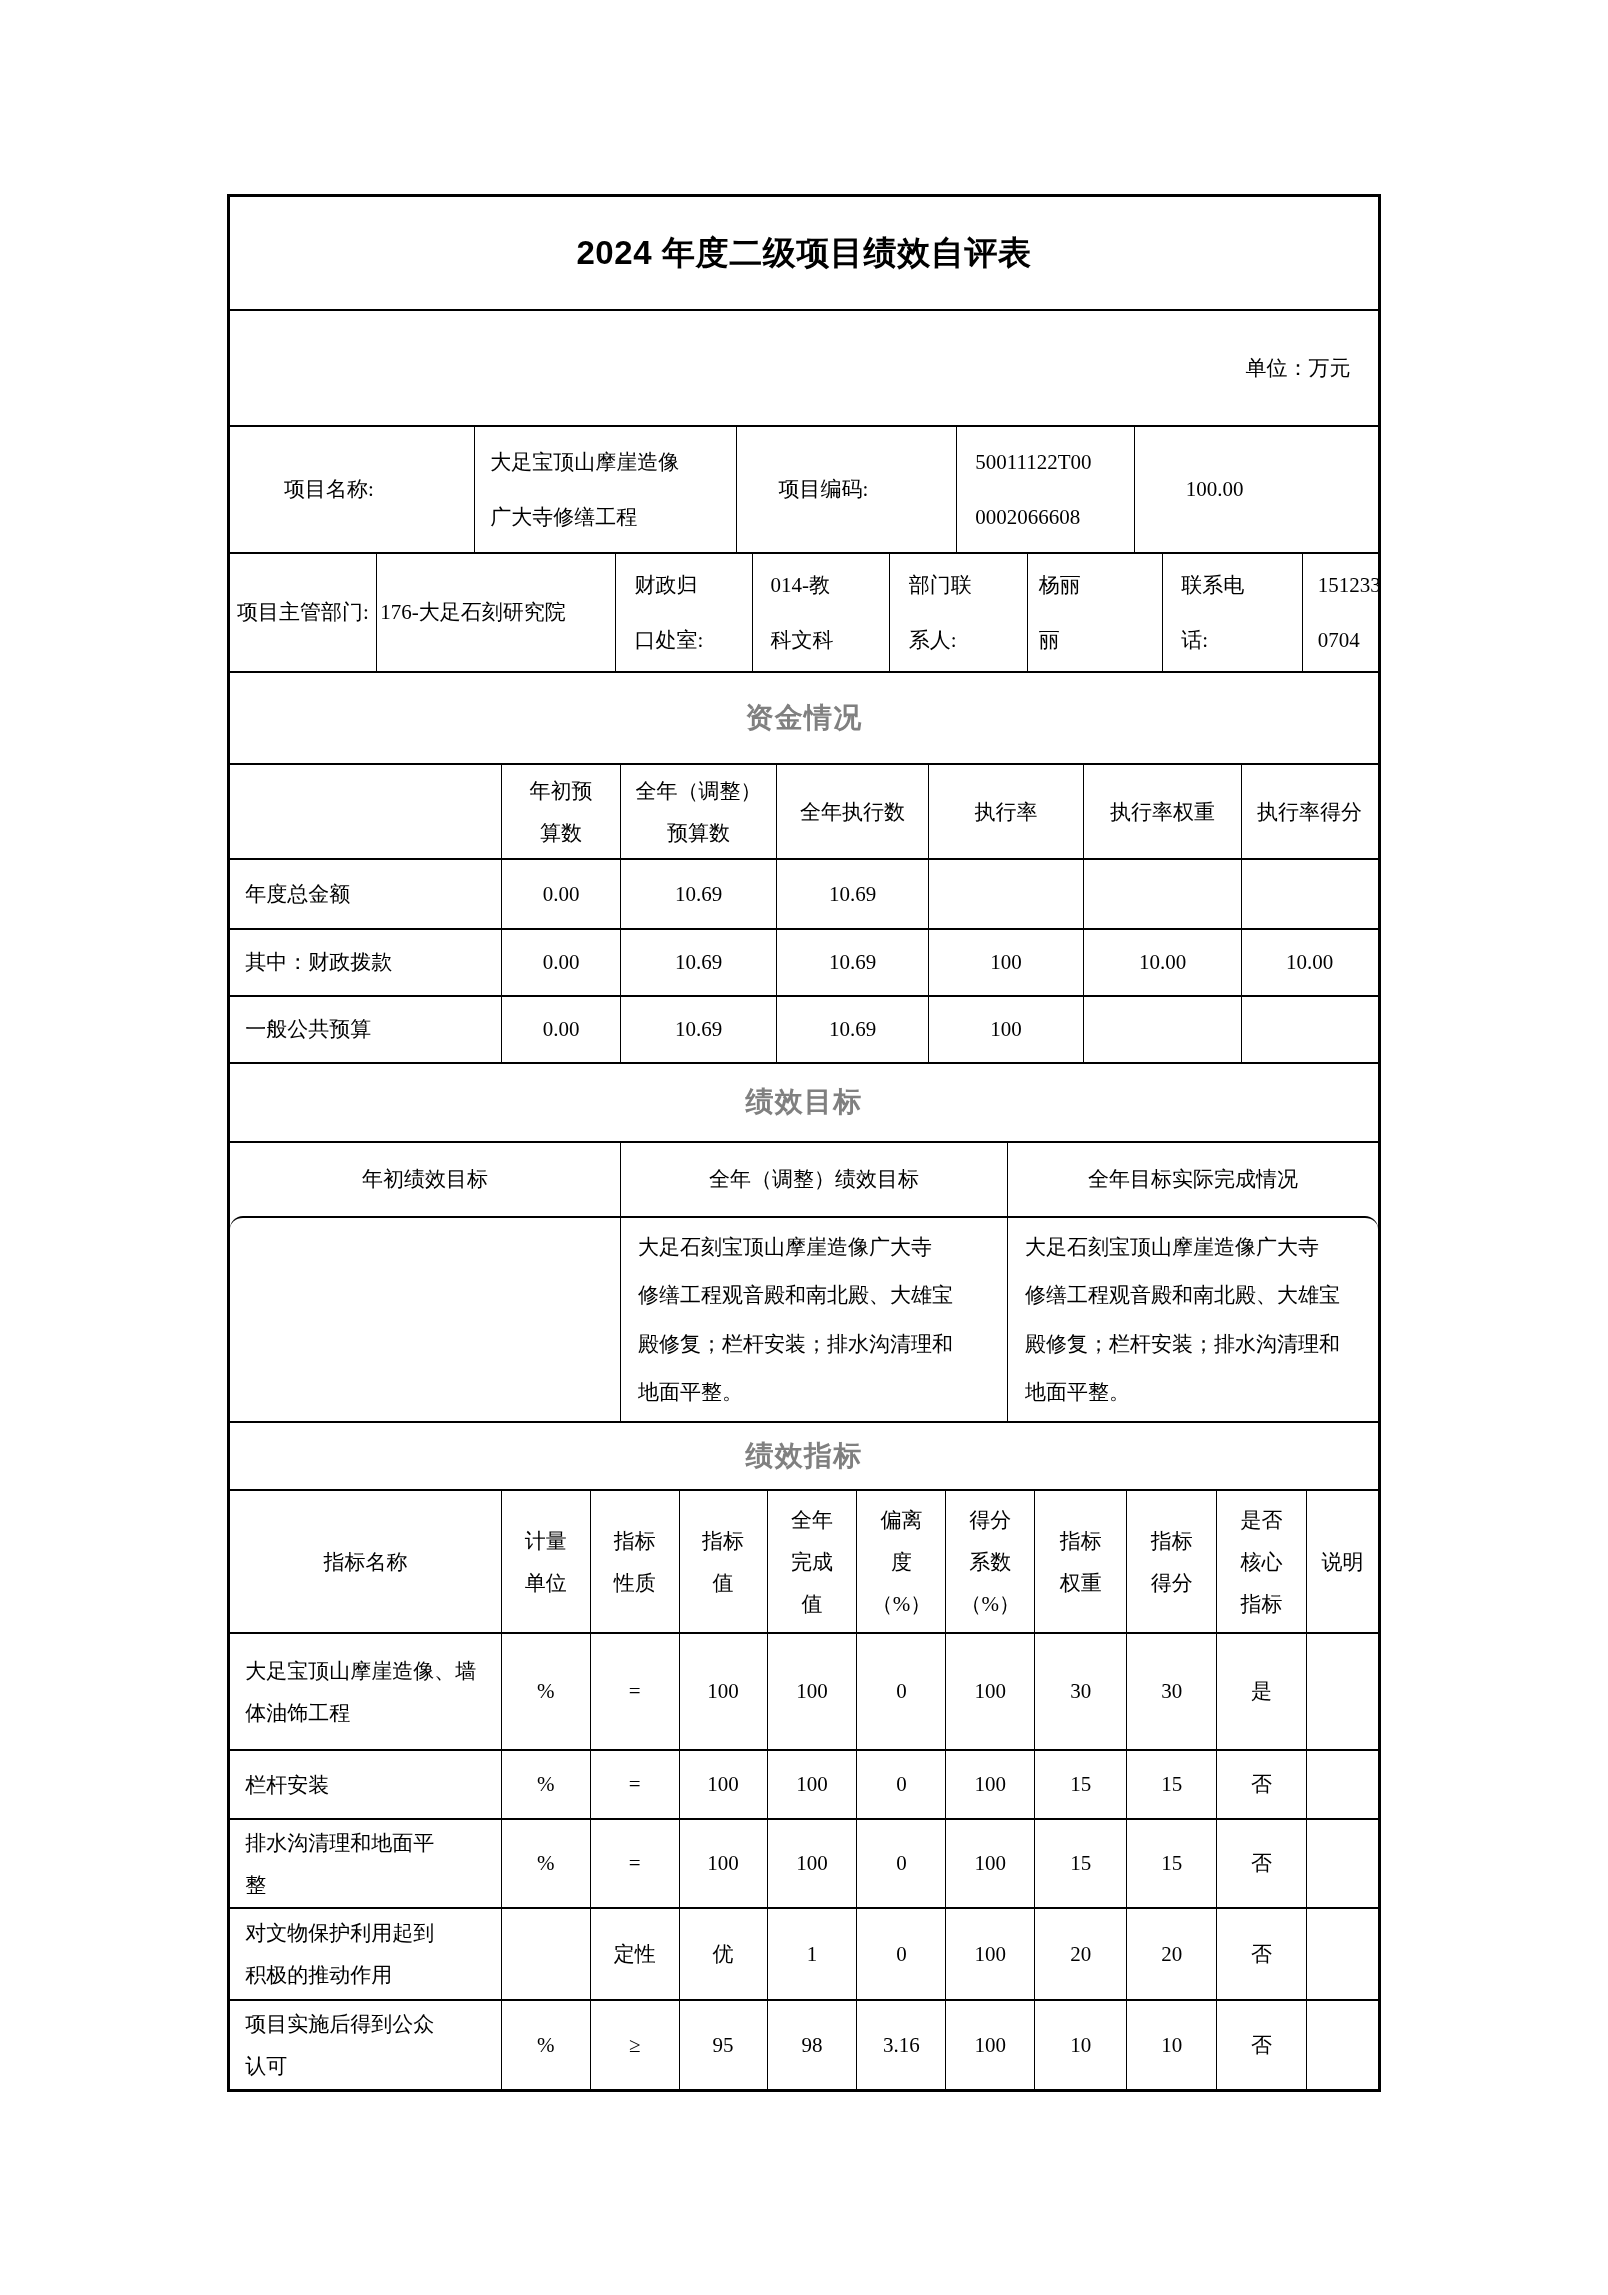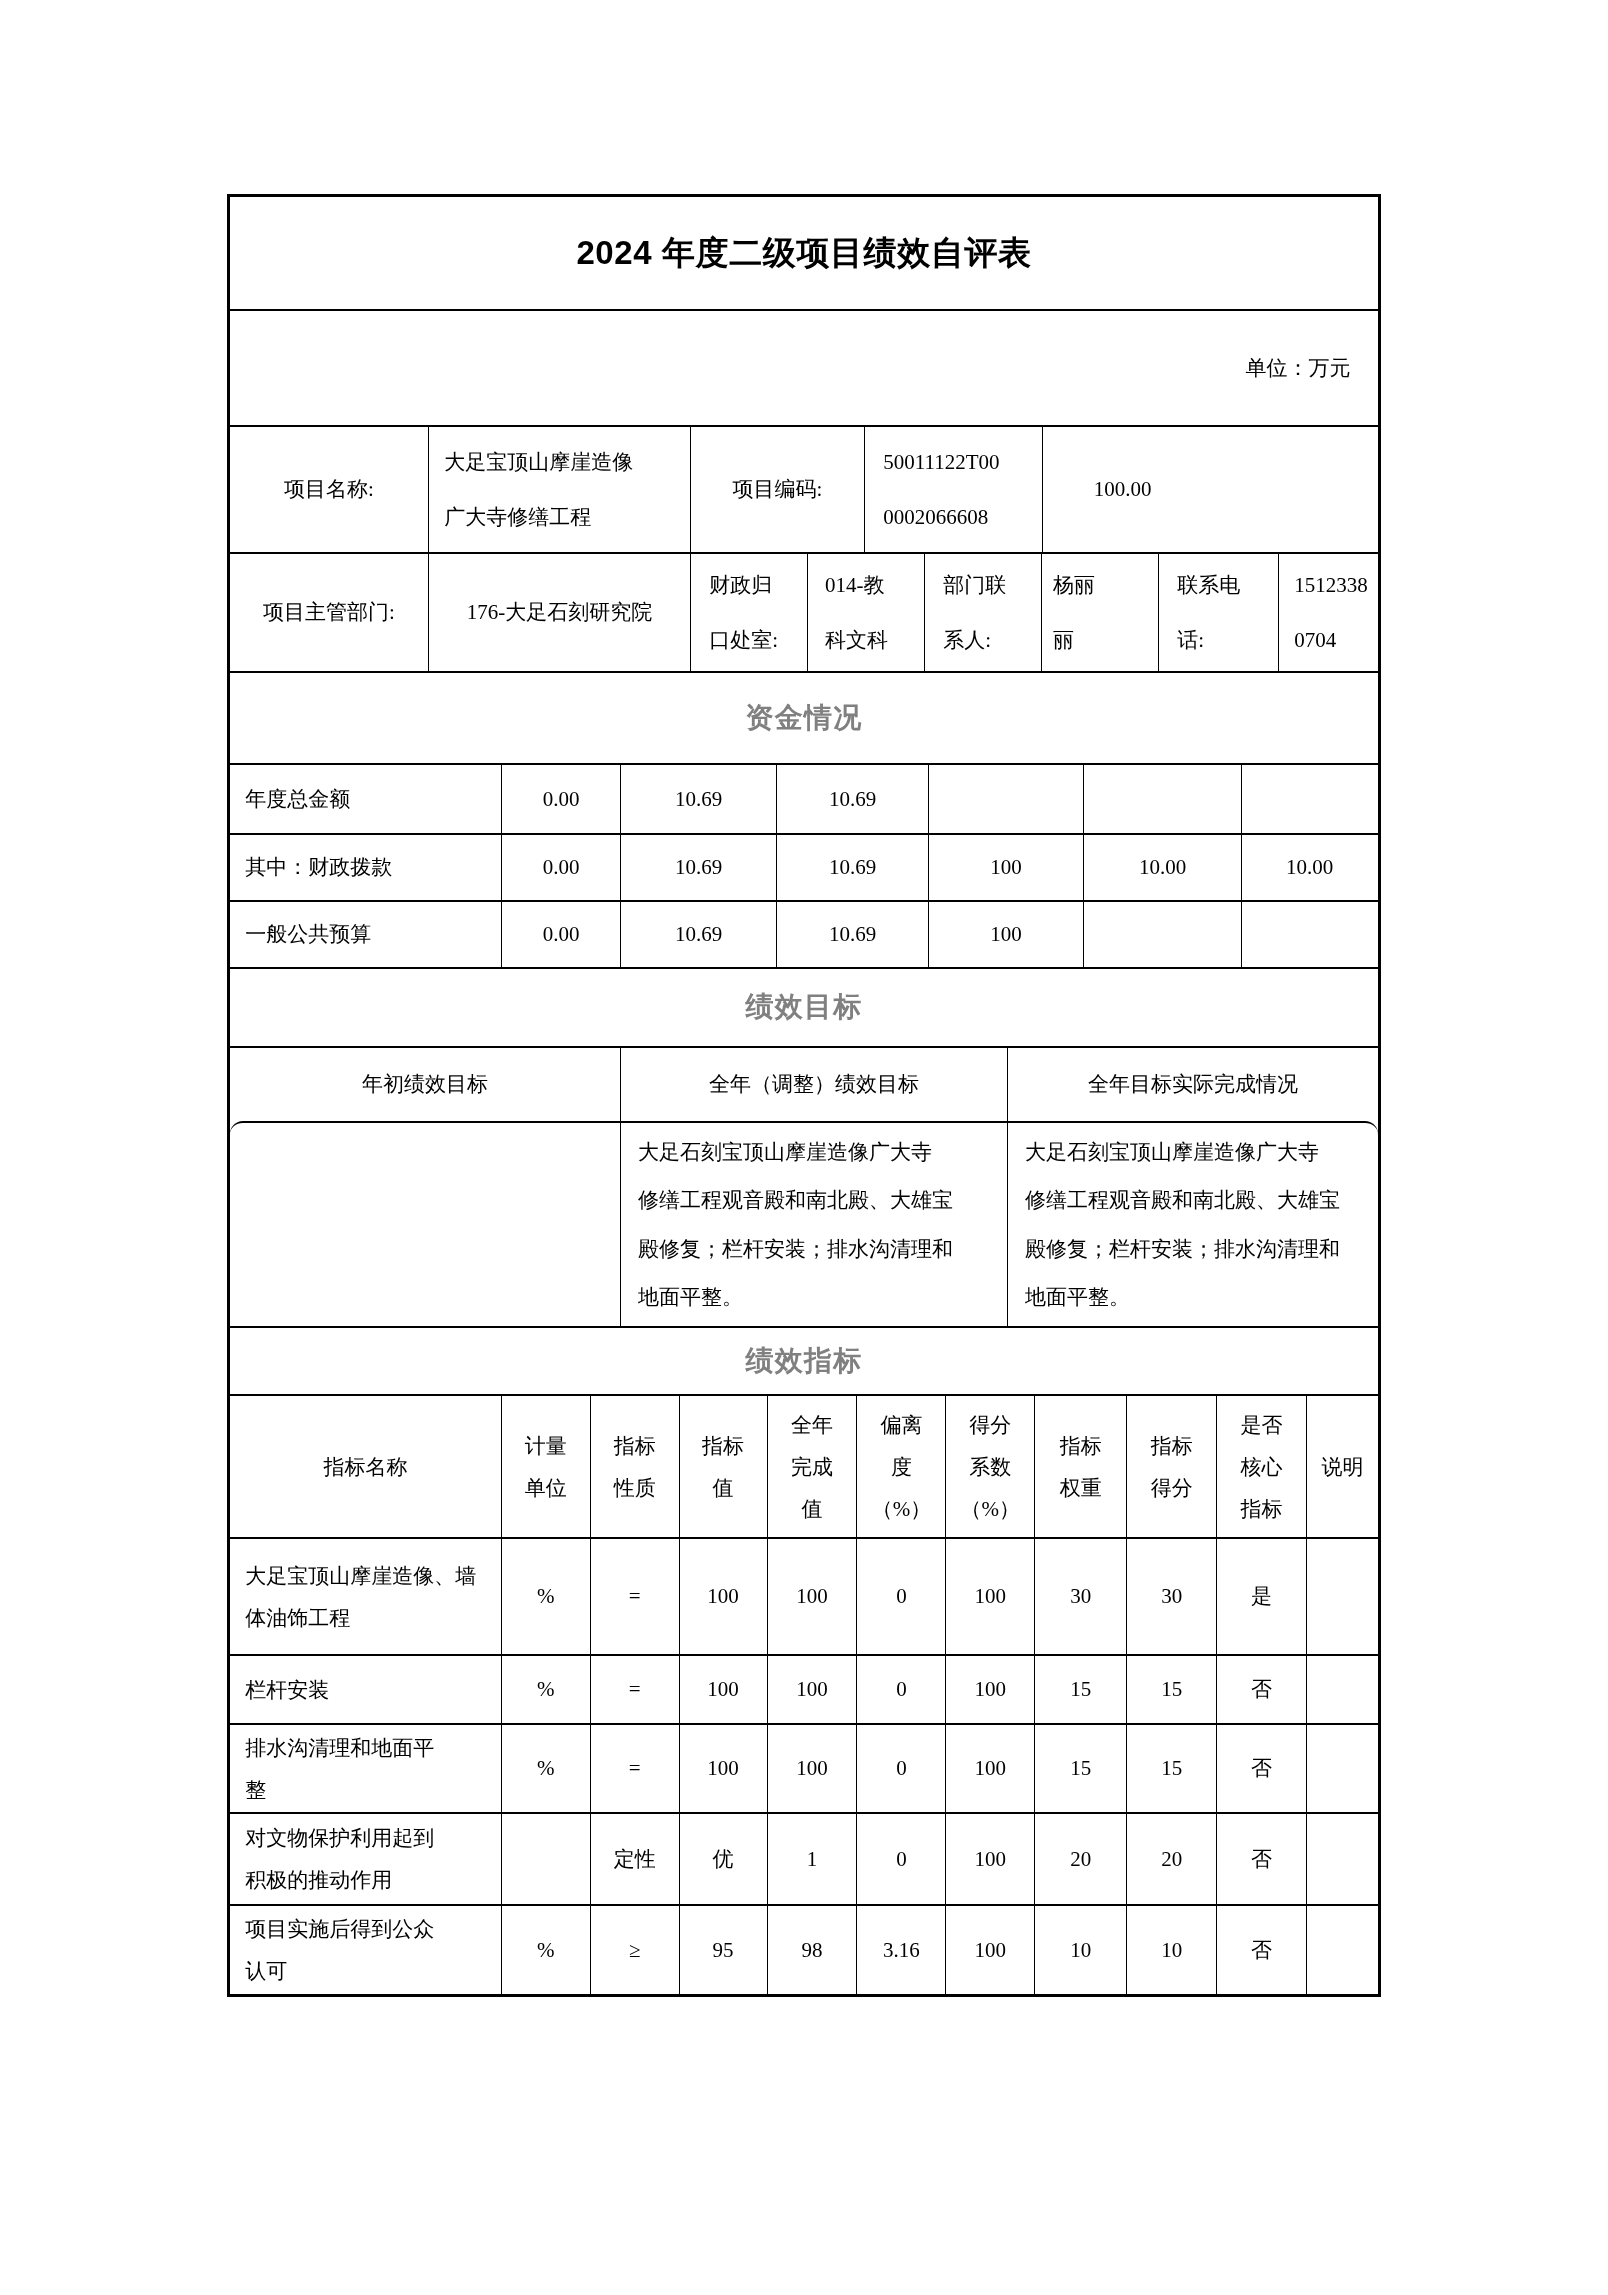--- a/index.html
+++ b/index.html
@@ -36,21 +36,21 @@
   
   .title{font-family:"Liberation Sans","DejaVu Sans",sans-serif;
          font-weight:bold;font-size:33px;letter-spacing:0.6px;}
   .unit{justify-content:flex-end;text-align:right;padding-right:27.5px;}
   .band{font-family:"Liberation Sans","DejaVu Sans",sans-serif;
         font-weight:bold;font-size:28px;color:#808080;letter-spacing:1.2px;}
   .left{justify-content:flex-start;text-align:left;padding-left:15.3px;}
   .pl18{padding-left:11px;}.pl28{padding-left:17px;}.pl30{padding-left:18.3px;}
   .lh20{line-height:2.0;}
   .lh23{line-height:2.3;padding-right:12.2px;}
-  .lh26{line-height:2.6;}
+  .lh26{line-height:2.6;margin-left:46px;}
 </style>
 </head>
 <body>
 
 <div class="tbl">
 
   <div class="trow r-title">
     <div class="cell full title">2024 年度二级项目绩效自评表</div>
   </div>
 
@@ -80,20 +80,31 @@
     <div class="cell w192 left lh26 pl18">杨丽
 丽</div>
     <div class="cell w196 left lh26 pl30">联系电
 话:</div>
     <div class="cell w161 left lh26">1512338
 0704</div>
   </div>
 
   <div class="trow r-band1">
     <div class="cell full band">资金情况</div>
+  </div>
+  <div class="trow r-fhead">
+    <div class="cell w443 lh20"></div>
+    <div class="cell w195 lh20">年初预
+算数</div>
+    <div class="cell w256 lh20">全年（调整）
+预算数</div>
+    <div class="cell w249 lh20">全年执行数</div>
+    <div class="cell w254 lh20">执行率</div>
+    <div class="cell w258 lh20">执行率权重</div>
+    <div class="cell w223 lh20">执行率得分</div>
   </div>
   <div class="trow r-f1">
     <div class="cell w443 left">年度总金额</div>
     <div class="cell w195">0.00</div>
     <div class="cell w256">10.69</div>
     <div class="cell w249">10.69</div>
     <div class="cell w254"></div>
     <div class="cell w258"></div>
     <div class="cell w223"></div>
   </div>

